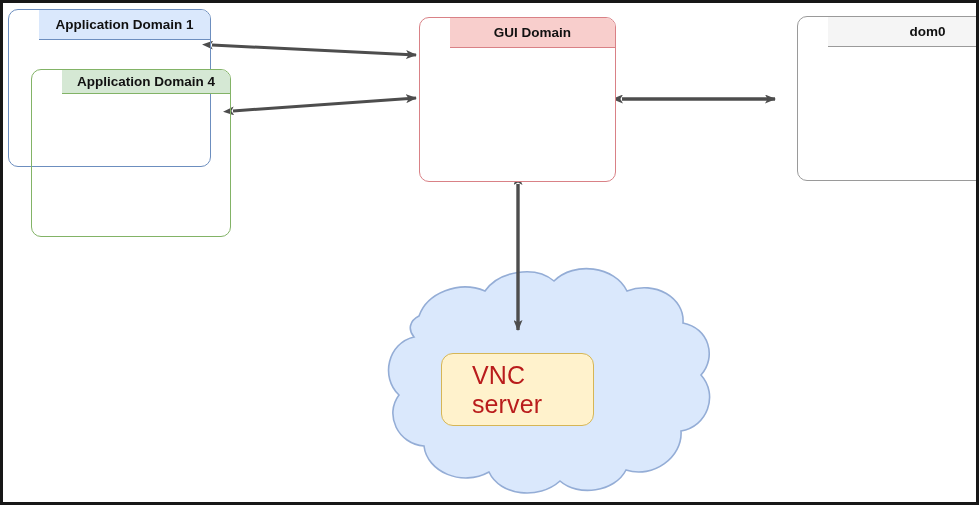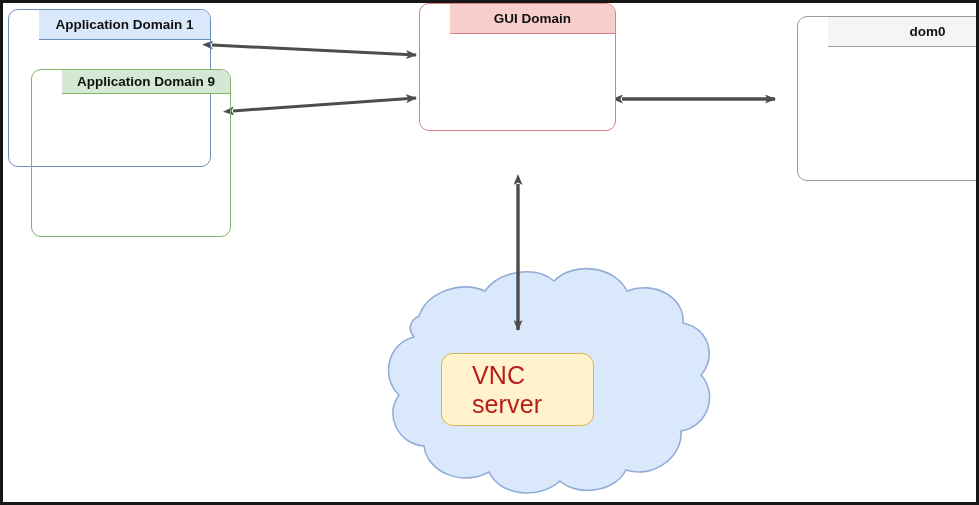--- a/index.html
+++ b/index.html
@@ -75,23 +75,23 @@
   #app-domain-2 .node-header {
     height: 24px;
     line-height: 23px;
     background: #d5e8d4;
     border-bottom: 1.4px solid #82b366;
     font-size: 13.5px;
   }
   
   #gui-domain {
     left: 416px;
-    top: 0;
+    top: 14px;
     width: 197px;
-    height: 128px;
+    height: 165px;
     border: 1.4px solid #d98186;
     z-index: 3;
   }
   #gui-domain .node-header {
     height: 30px;
     line-height: 29px;
     background: #f8cecc;
     border-bottom: 1.4px solid #d98186;
     font-size: 13.5px;
   }
@@ -171,21 +171,21 @@
     <line x1="619" y1="96" x2="772" y2="96" stroke="#4d4d4d" stroke-width="3.4" marker-start="url(#arrowhead-start)" marker-end="url(#arrowhead-end)"></line>
 
     <line x1="515" y1="181" x2="515" y2="327" stroke="#4d4d4d" stroke-width="3.4" marker-start="url(#arrowhead-start)" marker-end="url(#arrowhead-end)"></line>
   </svg>
 
   <div class="node" id="app-domain-1">
     <div class="node-header">Application Domain 1</div>
   </div>
 
   <div class="node" id="app-domain-2">
-    <div class="node-header">Application Domain 9</div>
+    <div class="node-header">Application Domain 4</div>
   </div>
 
   <div class="node" id="gui-domain">
     <div class="node-header">GUI Domain</div>
   </div>
 
   <div class="node" id="dom0">
     <div class="node-header">dom0</div>
   </div>
 

